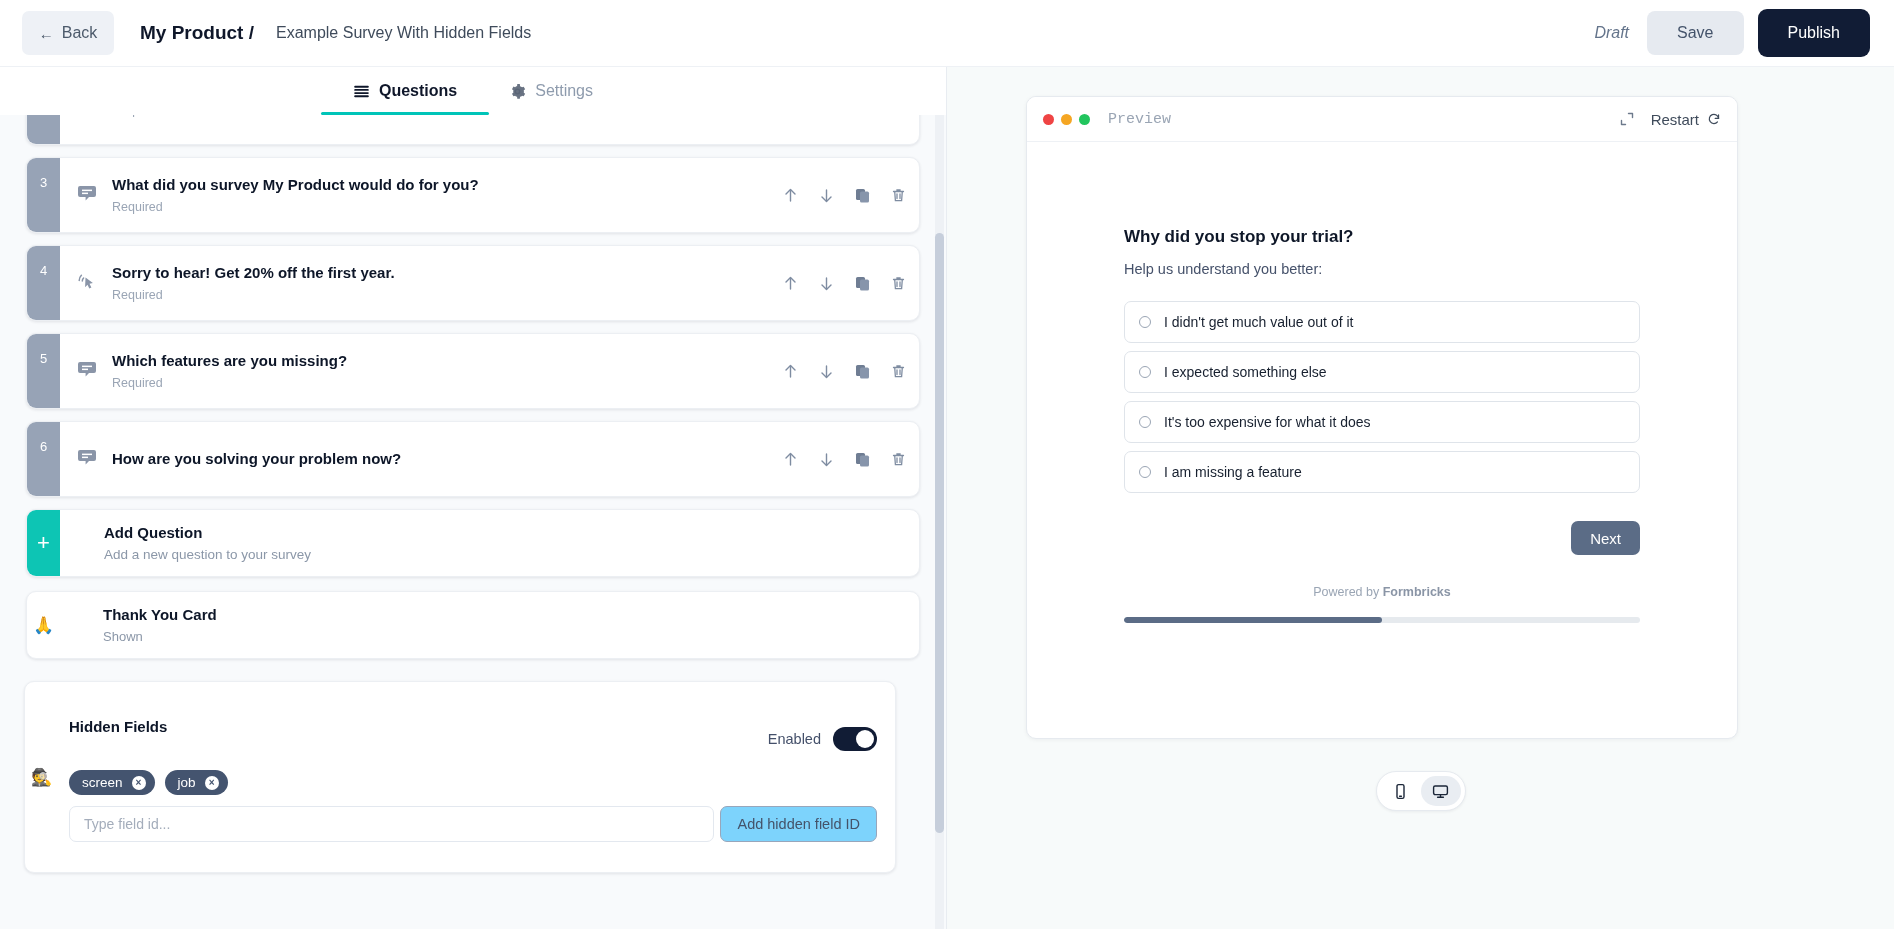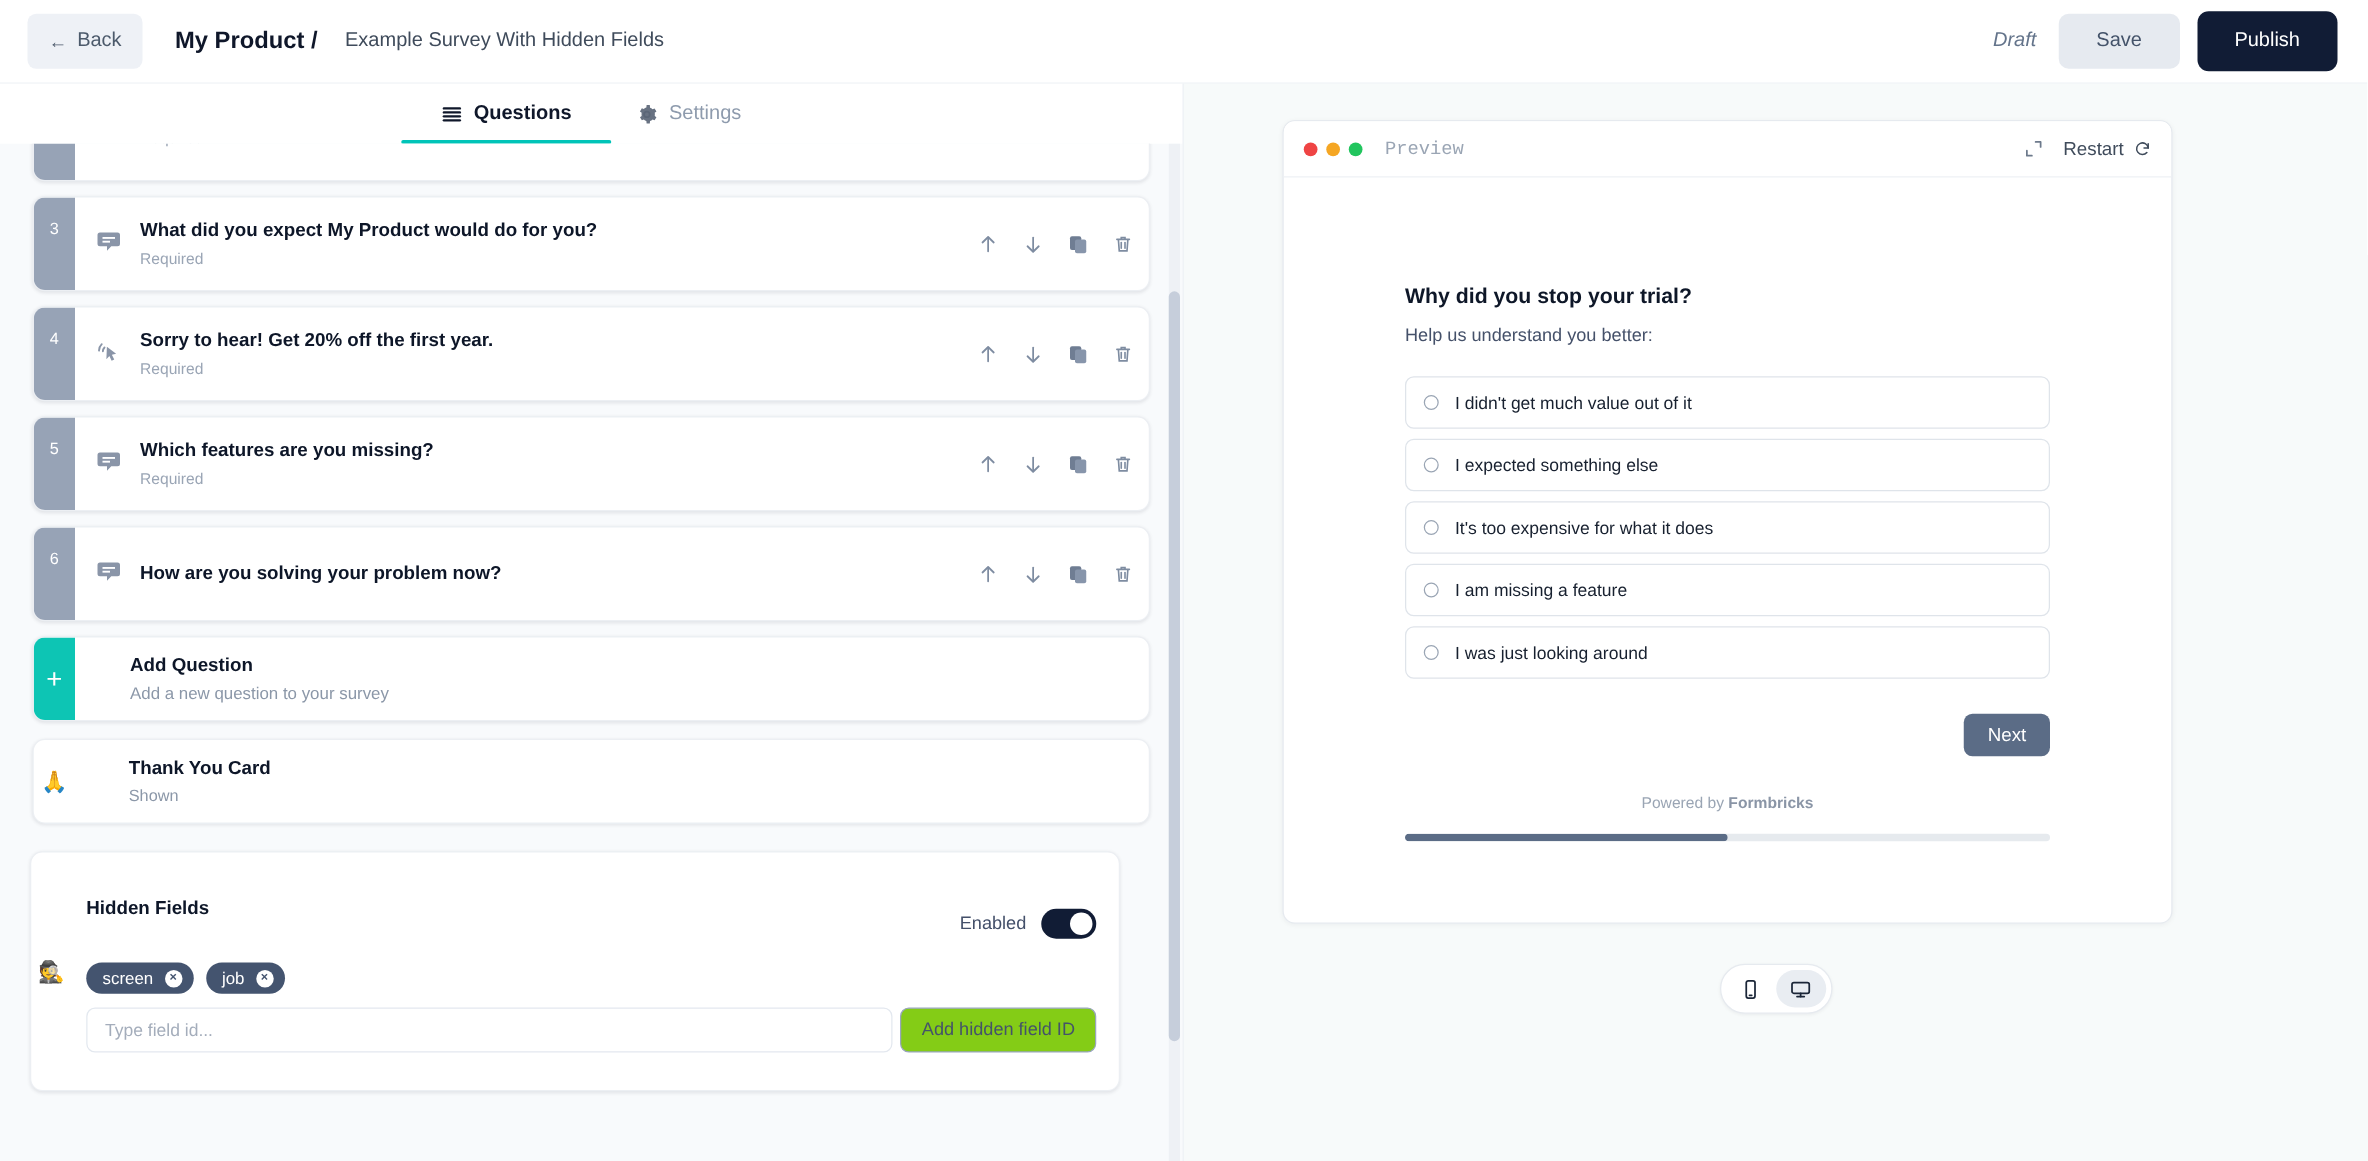--- a/index.html
+++ b/index.html
@@ -171,21 +171,21 @@
   .hf-label { font-size: 14px; color: #1b2638; margin-top: 23px; }
   .hf-row { display: flex; gap: 6px; margin-top: 11px; align-items: stretch; }
   .hf-input {
     flex: 1; height: 36px; border: 1px solid #e3e8ef; border-radius: 7px;
     padding: 0 14px; font-size: 14px; color: #1b2638; outline: none;
     font-family: "Liberation Sans", sans-serif; background: #ffffff;
   }
   .hf-input::placeholder { color: #a4adbb; }
   .hf-add-btn {
     height: 36px; padding: 0 16px; border: 1px solid #98a6bb; border-radius: 7px;
-    background: #84cc16; color: #44536a; font-size: 14.5px; cursor: pointer;
+    background: #7dd3fc; color: #44536a; font-size: 14.5px; cursor: pointer;
     font-family: "Liberation Sans", sans-serif; white-space: nowrap;
   }
 
   .scrollbar-track {
     position: absolute; top: 48px; right: 2px; width: 9px; bottom: 0;
     background: #eef1f5;
   }
   .scrollbar-thumb {
     position: absolute; top: 118px; right: 0; width: 9px; height: 600px;
     background: #c6cedb; border-radius: 5px;
@@ -331,21 +331,21 @@
         <div class="q-index">3</div>
         <div class="q-body">
           <span class="q-ico">
             <svg viewBox="0 0 22 22" width="22" height="22" fill="#8a95a8">
               <path d="M4 4h14a2 2 0 0 1 2 2v7a2 2 0 0 1-2 2h-5l-3.4 3.6V15H4a2 2 0 0 1-2-2V6a2 2 0 0 1 2-2z"></path>
               <rect x="6" y="7.6" width="10" height="1.5" fill="#fff"></rect>
               <rect x="6" y="10.6" width="6" height="1.5" fill="#fff"></rect>
             </svg>
           </span>
           <div class="q-texts">
-            <div class="q-title">What did you expect My Product would do for you?</div>
+            <div class="q-title">What did you survey My Product would do for you?</div>
             <div class="q-sub">Required</div>
           </div>
         </div>
         <div class="q-actions">
           <span class="q-act">
             <svg viewBox="0 0 17 17" width="17" height="17" fill="none" stroke="#7e8ca1" stroke-width="1.4" stroke-linecap="round" stroke-linejoin="round">
                 <line x1="8.5" y1="14" x2="8.5" y2="3"></line>
                 <polyline points="4,7 8.5,2.6 13,7"></polyline>
               </svg>
           </span>
@@ -599,24 +599,20 @@
             <span class="radio"></span>
             <span class="sv-opt-label">I expected something else</span>
           </label>
           <label class="sv-opt">
             <span class="radio"></span>
             <span class="sv-opt-label">It's too expensive for what it does</span>
           </label>
           <label class="sv-opt">
             <span class="radio"></span>
             <span class="sv-opt-label">I am missing a feature</span>
-          </label>
-          <label class="sv-opt">
-            <span class="radio"></span>
-            <span class="sv-opt-label">I was just looking around</span>
           </label>
         </div>
 
         <div class="sv-next-row">
           <button class="next-btn">Next</button>
         </div>
 
         <div class="powered">
           <span>Powered by </span><b>Formbricks</b>
         </div>

